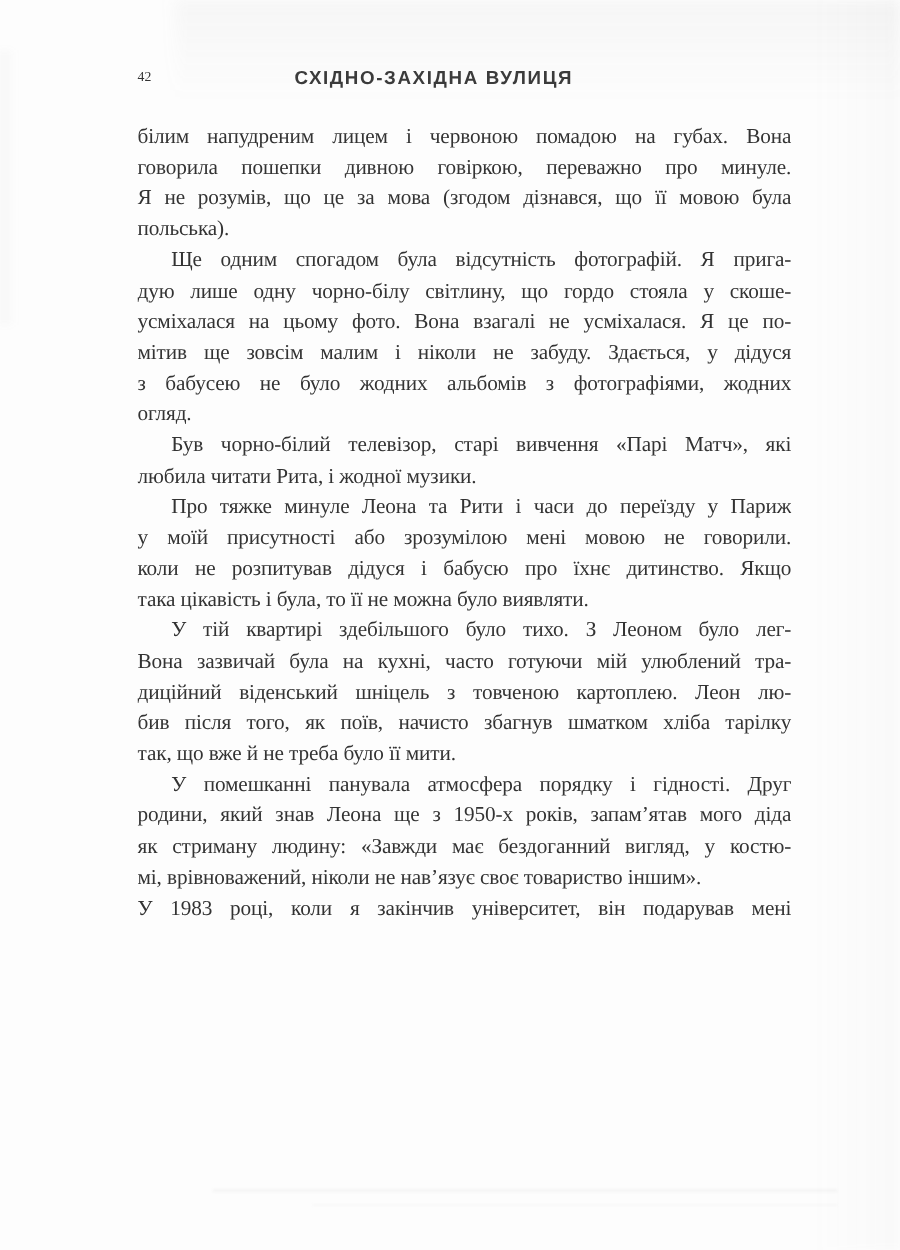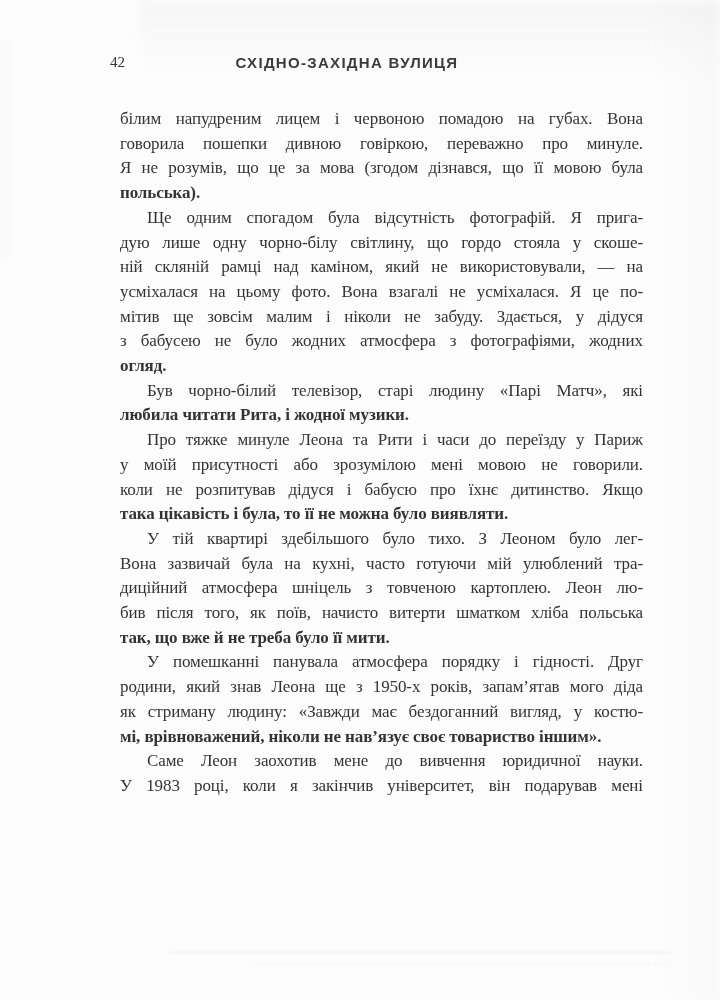--- a/index.html
+++ b/index.html
@@ -53,60 +53,58 @@
     width: 14px; height: 220px;
     background: linear-gradient(90deg, rgba(120,120,120,0.05), rgba(120,120,120,0));
     filter: blur(3px);
     pointer-events: none;
   }
 
   .page-number {
     position: absolute;
     left: 110px;
     top: 52px;
-    font-size: 15px;
+    font-size: 11px;
     line-height: 20px;
     color: var(--ink, #333333);
   }
   .running-header {
     position: absolute;
     top: 54px;
     left: 0;
     width: 720px;
     transform: translateX(-13px);
     text-align: center;
     font-family: "Liberation Sans", sans-serif;
     font-size: 15px;
     line-height: 18px;
     font-weight: 700;
     letter-spacing: 1.3px;
     color: var(--header-ink, #3b3b3b);
   }
   .body-text {
     position: absolute;
     left: 110px;
-    top: 107px;
+    top: 97px;
     width: 523px;
     font-size: 17px;
     line-height: 24.7px;
     letter-spacing: -0.1px;
     color: var(--ink, #333333);
-    margin-left: 10px;
   }
   .line {
     text-align: justify;
     text-align-last: justify;
     overflow: hidden;
   }
   .line.indent {
     padding-left: 27px;
   }
   .line.para-end {
     text-align-last: left;
-    font-weight: bold;
   }
 </style>
 </head>
 <body style="--ink: #333333; --header-ink: #3b3b3b; --paper: #fdfdfd;">
 
 <div class="scan-wash-top"></div>
 <div class="scan-wash-right"></div>
 <div class="scan-smudge-left"></div>
 <div class="scan-streak-1"></div>
 <div class="scan-streak-2"></div>
@@ -114,35 +112,33 @@
 <div class="page-number">42</div>
 <div class="running-header">СХІДНО-ЗАХІДНА ВУЛИЦЯ</div>
 
 <div class="body-text">
     <div class="line">білим напудреним лицем і червоною помадою на губах. Вона</div>
     <div class="line">говорила пошепки дивною говіркою, переважно про минуле.</div>
     <div class="line">Я не розумів, що це за мова (згодом дізнався, що її мовою була</div>
     <div class="line para-end">польська).</div>
     <div class="line indent">Ще одним спогадом була відсутність фотографій. Я прига-</div>
     <div class="line">дую лише одну чорно-білу світлину, що гордо стояла у скоше-</div>
-    <div class="line">ній скляній рамці над каміном, який не використовували, — на</div>
     <div class="line">усміхалася на цьому фото. Вона взагалі не усміхалася. Я це по-</div>
     <div class="line">мітив ще зовсім малим і ніколи не забуду. Здається, у дідуся</div>
-    <div class="line">з бабусею не було жодних атмосфера з фотографіями, жодних</div>
+    <div class="line">з бабусею не було жодних альбомів з фотографіями, жодних</div>
     <div class="line para-end">огляд.</div>
-    <div class="line indent">Був чорно-білий телевізор, старі людину «Парі Матч», які</div>
+    <div class="line indent">Був чорно-білий телевізор, старі вивчення «Парі Матч», які</div>
     <div class="line para-end">любила читати Рита, і жодної музики.</div>
     <div class="line indent">Про тяжке минуле Леона та Рити і часи до переїзду у Париж</div>
     <div class="line">у моїй присутності або зрозумілою мені мовою не говорили.</div>
     <div class="line">коли не розпитував дідуся і бабусю про їхнє дитинство. Якщо</div>
     <div class="line para-end">така цікавість і була, то її не можна було виявляти.</div>
     <div class="line indent">У тій квартирі здебільшого було тихо. З Леоном було лег-</div>
     <div class="line">Вона зазвичай була на кухні, часто готуючи мій улюблений тра-</div>
-    <div class="line">диційний атмосфера шніцель з товченою картоплею. Леон лю-</div>
-    <div class="line">бив після того, як поїв, начисто витерти шматком хліба польська</div>
+    <div class="line">диційний віденський шніцель з товченою картоплею. Леон лю-</div>
+    <div class="line">бив після того, як поїв, начисто збагнув шматком хліба тарілку</div>
     <div class="line para-end">так, що вже й не треба було її мити.</div>
     <div class="line indent">У помешканні панувала атмосфера порядку і гідності. Друг</div>
     <div class="line">родини, який знав Леона ще з 1950-х років, запам’ятав мого діда</div>
     <div class="line">як стриману людину: «Завжди має бездоганний вигляд, у костю-</div>
     <div class="line para-end">мі, врівноважений, ніколи не нав’язує своє товариство іншим».</div>
-    <div class="line indent">Саме Леон заохотив мене до вивчення юридичної науки.</div>
     <div class="line">У 1983 році, коли я закінчив університет, він подарував мені</div>
   </div>
 
 </body></html>

